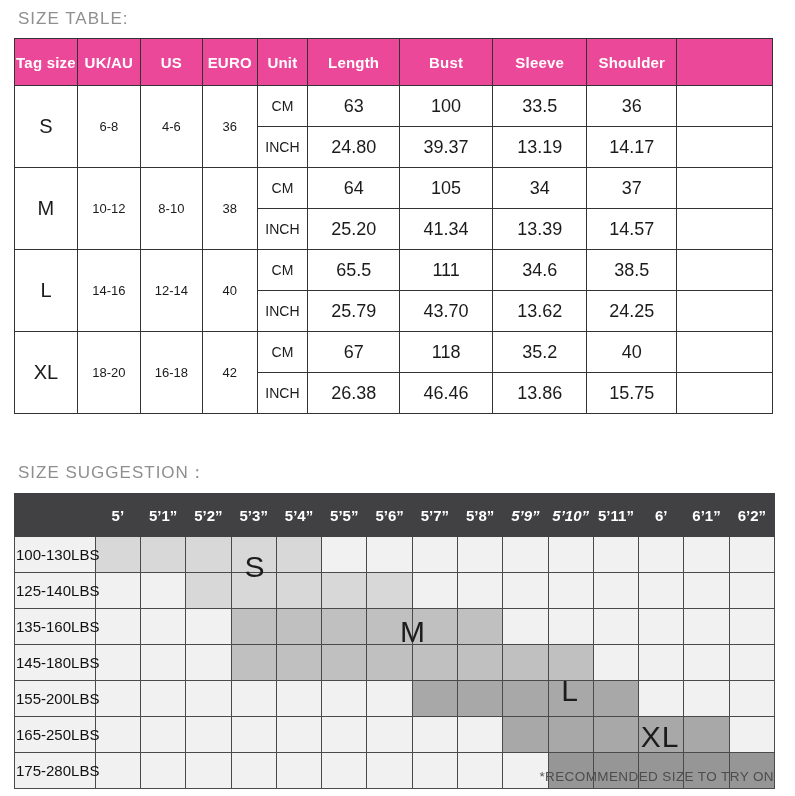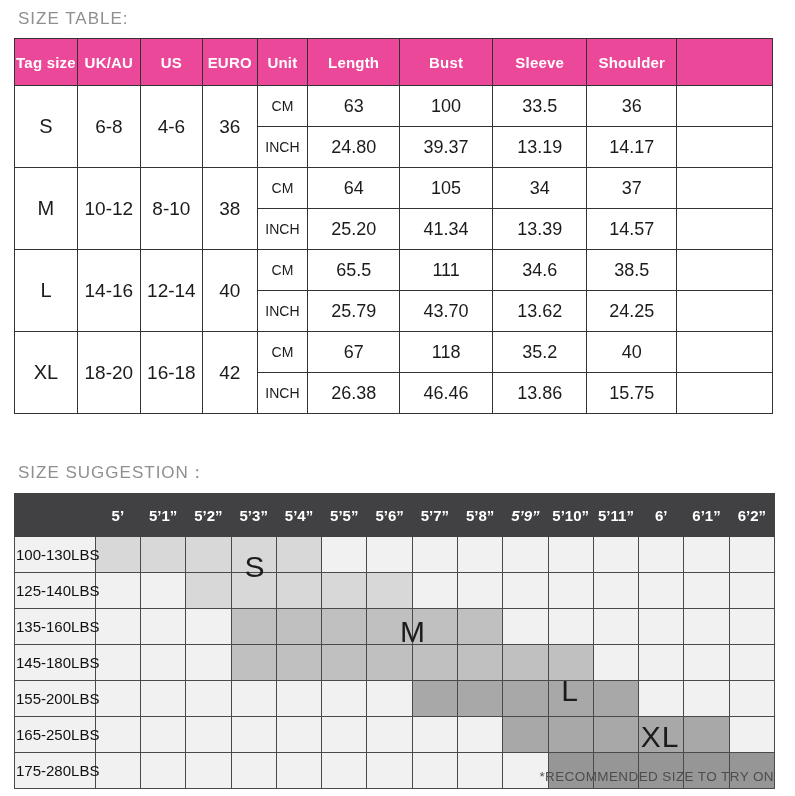--- a/index.html
+++ b/index.html
@@ -14,21 +14,21 @@
 
   
   table{border-collapse:collapse;table-layout:fixed;}
   #size-table{position:absolute;left:14px;top:38px;width:759px;height:350px;}
   #size-table th,#size-table td{border:1px solid #333;text-align:center;vertical-align:middle;
         overflow:hidden;white-space:nowrap;}
   #size-table th{background:#ec4899;color:#fff;font-size:15px;font-weight:600;height:44px;
         letter-spacing:.2px;}
   #size-table td{font-size:18px;height:38px;background:#fff;}
   #size-table td.tag{font-size:20px;}
-  #size-table td.frame{font-size:19px;}
+  #size-table td.frame{font-size:13px;}
   #size-table td.unit{font-size:14px;}
 
   
   #suggestion-wrap{position:absolute;left:14px;top:493px;width:761px;height:273px;}
   #suggestion-table{width:761px;height:273px;}
   #suggestion-table th{background:#414143;color:#fff;font-size:15px;font-weight:600;height:40px;
         border:1px solid #414143;text-align:center;vertical-align:middle;}
   #suggestion-table td{border:1px solid #4a4a4a;height:33px;background:#f1f1f1;}
   #suggestion-table td.wlabel{font-size:15px;text-align:left;color:#111;
         white-space:nowrap;}
@@ -168,21 +168,21 @@
             <th style="width: 5.94%;">5’</th>
             <th style="width: 5.94%; text-align: center;">5’1”</th>
             <th style="width: 5.94%;">5’2”</th>
             <th style="width: 5.94%;">5’3”</th>
             <th style="width: 5.94%;">5’4”</th>
             <th style="width: 5.94%;">5’5”</th>
             <th style="width: 5.94%;">5’6”</th>
             <th style="width: 5.94%;">5’7”</th>
             <th style="width: 5.94%;">5’8”</th>
             <th style="width: 5.94%; font-style: italic;">5’9”</th>
-            <th style="width: 5.94%;">5’10”</th>
+            <th style="width: 5.94%; font-style: italic;">5’10”</th>
             <th style="width: 5.94%;">5’11”</th>
             <th style="width: 5.94%;">6’</th>
             <th style="width: 5.94%;">6’1”</th>
             <th style="width: 5.94%;">6’2”</th>
           </tr>
       </thead>
       <tbody>
           <tr>
             <td class="wlabel">100-130LBS</td>
             <td class="sz-S"></td>

